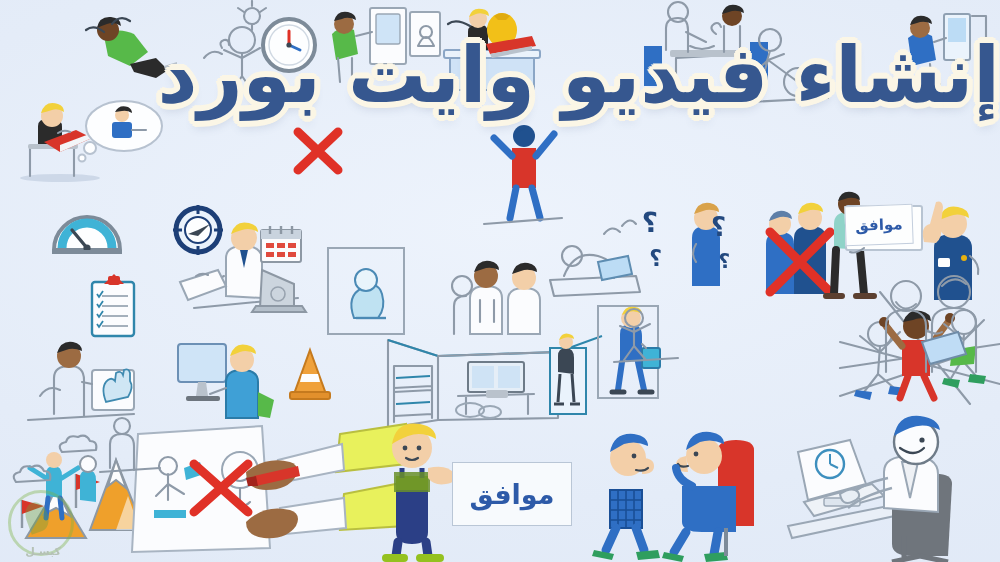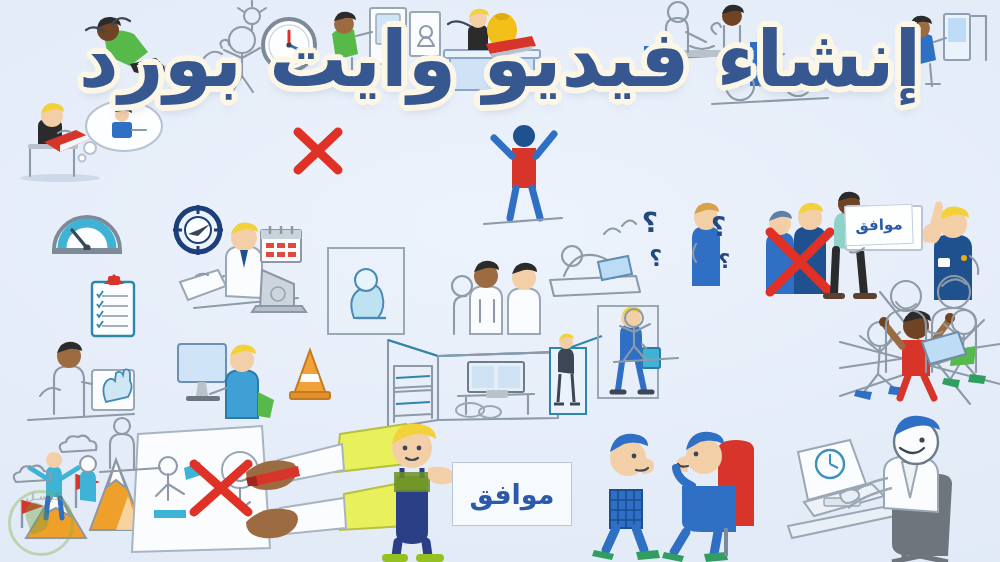--- a/index.html
+++ b/index.html
@@ -38,22 +38,22 @@
   .red{fill:#d8352a;}
   .gray{fill:#b9c2cc;}
   .gray-d{fill:#6d757e;}
   .paper{fill:#fbfcfe;}
 
   
   .xmark{stroke:#e03127;stroke-width:9;stroke-linecap:round;fill:none;}
 
   
   #title-block{
-    position:absolute;left:0;right:0;top:20px;
-    text-align:center;pointer-events:none;
+    position:absolute;left:0;right:0;top:36px;
+    pointer-events:none;
     z-index:40;
   }
   .title-line{
     display:block;
     color:#36578f;
     font-weight:bold;
     font-family:"DejaVu Sans","Liberation Sans",sans-serif;
     letter-spacing:0px;
     line-height:1.02;
     -webkit-text-stroke:0;
@@ -93,21 +93,21 @@
     color:#2d5aa8;font-weight:bold;
   }
   #board-mokammel{left:452px;top:462px;width:118px;height:62px;font-size:27px;}
   #board-muwafiq{left:845px;top:205px;width:66px;height:38px;font-size:15px;
                  background:#fdfefe;border:1.4px solid #c3cedd;transform:rotate(-2deg);}
 
   
   #watermark{
     position:absolute;left:2px;bottom:2px;width:82px;height:70px;
     opacity:.38;z-index:45;pointer-events:none;
-    display:flex;flex-direction:column;align-items:center;
+    display:flex;flex-direction:column;align-items:center;justify-content:flex-end;
   }
   #watermark .wm-ring{
     width:60px;height:60px;border-radius:50%;
     border:3px solid #7cb342;position:absolute;left:6px;top:0;
   }
   #watermark .wm-leaf{
     position:absolute;left:24px;top:12px;width:22px;height:30px;
     background:#6f9f3a;border-radius:50% 50% 50% 0;transform:rotate(-20deg);
   }
   #watermark .wm-text{

